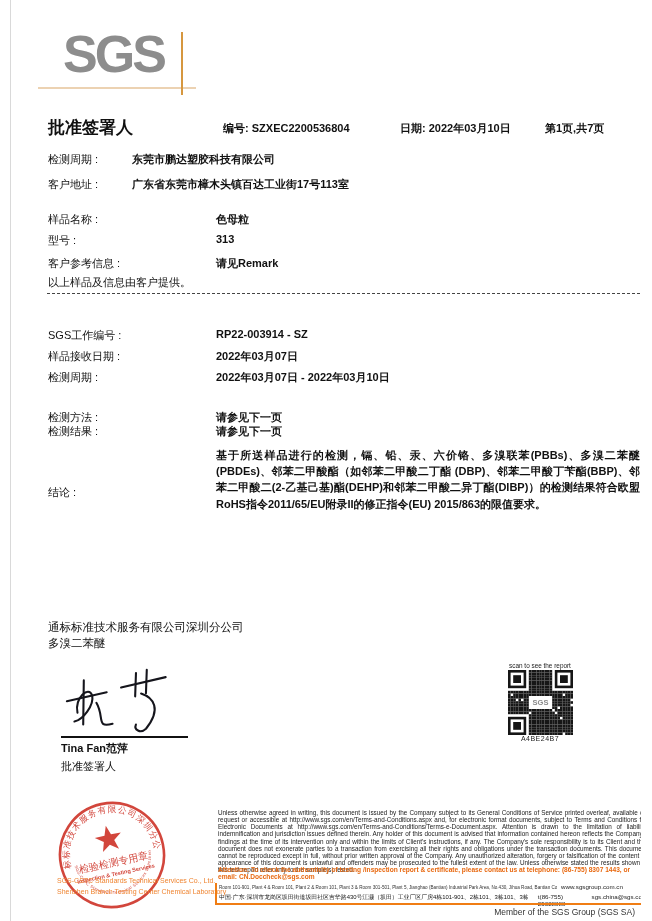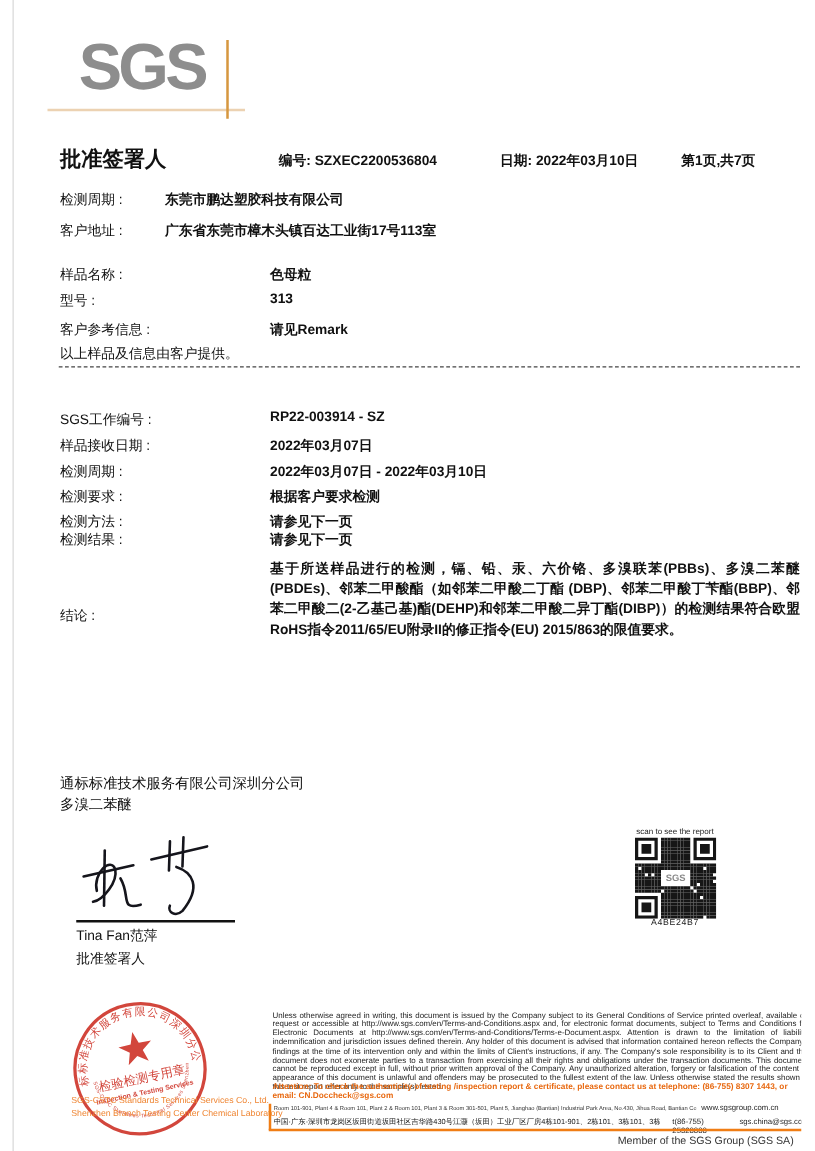--- a/index.html
+++ b/index.html
@@ -24,21 +24,21 @@
   .dashline{position:absolute;left:47px;top:293px;width:603px;border-top:1.5px dashed #444;}
   
   .concl-lbl{position:absolute;left:48px;top:449px;font-size:11px;margin-top:36px;}
   .concl-txt{position:absolute;left:216px;top:447px;width:424px;font-size:11px;font-weight:bold;
              line-height:16.2px;text-align:justify;}
   
   .sig-company{position:absolute;left:48px;top:620px;font-size:11.5px;line-height:15px;}
   .sig-auth{position:absolute;left:48px;top:636px;font-size:11.5px;}
   .sig-svg{position:absolute;left:58px;top:668px;width:128px;height:66px;}
   .sig-line{position:absolute;left:61px;top:736px;width:127px;height:1.5px;background:#111;}
-  .sig-name{position:absolute;left:61px;top:741px;font-size:11px;font-weight:normal;}
+  .sig-name{position:absolute;left:61px;top:741px;font-size:11px;font-weight:bold;}
   .sig-title{position:absolute;left:61px;top:759px;font-size:11px;}
   
   .qr-wrap{position:absolute;left:500px;top:662px;width:80px;text-align:center;}
   .qr-caption{font-size:6.4px;color:#222;}
   .qr-svg{width:65px;height:65px;margin:1px auto 0;display:block;}
   .qr-code{font-size:7px;color:#222;letter-spacing:.5px;}
   
   .stamp{position:absolute;left:56px;top:799px;width:112px;height:112px;opacity:.92;}
   
   .legal{position:absolute;left:218px;top:809px;width:429px;font-size:6.35px;line-height:7.15px;
@@ -108,24 +108,20 @@
     <span class="lbl">SGS工作编号 :</span>
     <span class="val v2">RP22-003914 - SZ</span>
   </div>
   <div class="row" style="top:349px">
     <span class="lbl">样品接收日期 :</span>
     <span class="val v2">2022年03月07日</span>
   </div>
   <div class="row" style="top:370px">
     <span class="lbl">检测周期 :</span>
     <span class="val v2">2022年03月07日 - 2022年03月10日</span>
-  </div>
-  <div class="row" style="top:390px">
-    <span class="lbl">检测要求 :</span>
-    <span class="val v2">根据客户要求检测</span>
   </div>
   <div class="row" style="top:410px">
     <span class="lbl">检测方法 :</span>
     <span class="val v2">请参见下一页</span>
   </div>
   <div class="row" style="top:424px">
     <span class="lbl">检测结果 :</span>
     <span class="val v2">请参见下一页</span>
   </div>
 

